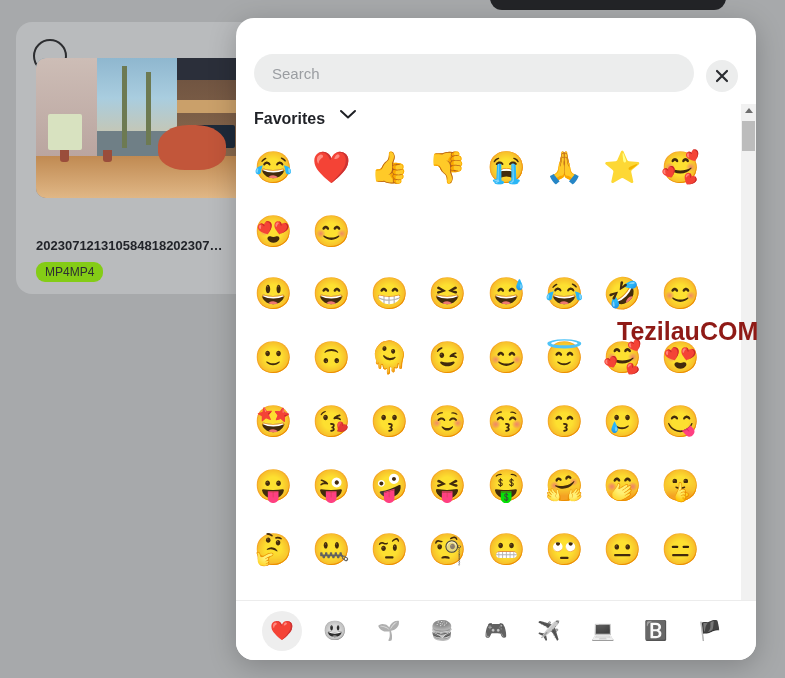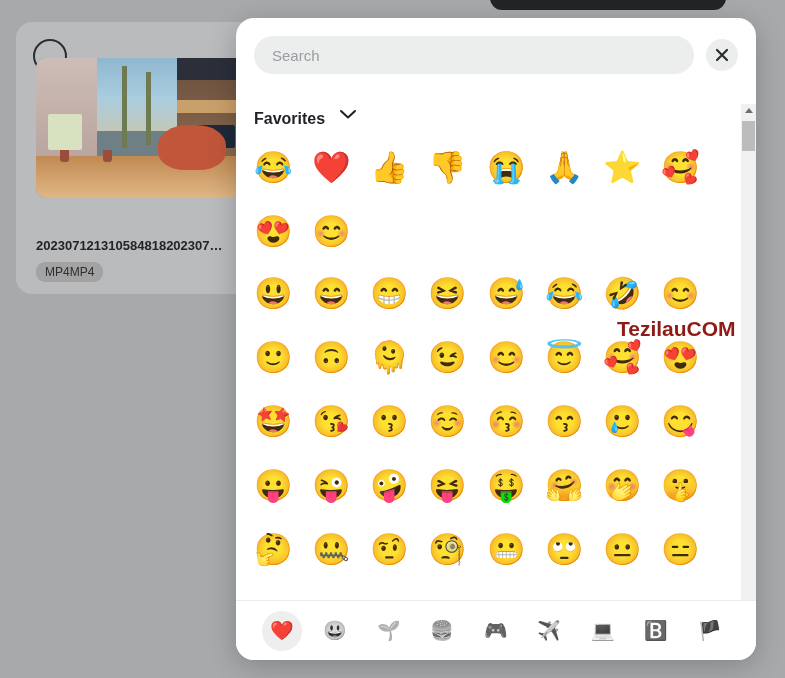--- a/index.html
+++ b/index.html
@@ -111,21 +111,21 @@
     font-size: 13px;
     font-weight: bold;
     color: #22242a;
     white-space: nowrap;
     overflow: hidden;
   }
   #file-badge {
     position: absolute;
     left: 20px;
     top: 240px;
-    background: #a3a3a3;
+    background: #84cc16;
     color: #2c2e33;
     font-size: 12px;
     padding: 3px 9px;
     border-radius: 9px;
   }
 
   
   #picker {
     position: absolute;
     left: 236px;
@@ -136,21 +136,21 @@
     border-radius: 18px;
     box-shadow: 0 6px 28px rgba(0,0,0,0.22);
     overflow: hidden;
   }
   #picker-header {
     position: absolute;
     left: 0; top: 0;
     width: 100%;
     height: 74px;
     display: flex;
-    align-items: center;
+    align-items: flex-end;
     padding: 0 18px;
     box-sizing: border-box;
     gap: 12px;
   }
   #search-input {
     flex: 1;
     height: 38px;
     background: #eceded;
     border: none;
     border-radius: 19px;
@@ -283,21 +283,21 @@
   .tab-item.active {
     background: #eeeeee;
     filter: none;
   }
 
   
   #watermark {
     position: absolute;
     left: 617px;
     top: 317px;
-    font-size: 21px;
+    font-size: 25px;
     font-weight: bold;
     color: #8f1a16;
     letter-spacing: 0px;
     white-space: nowrap;
     pointer-events: none;
   }
 </style>
 </head>
 <body>
 

